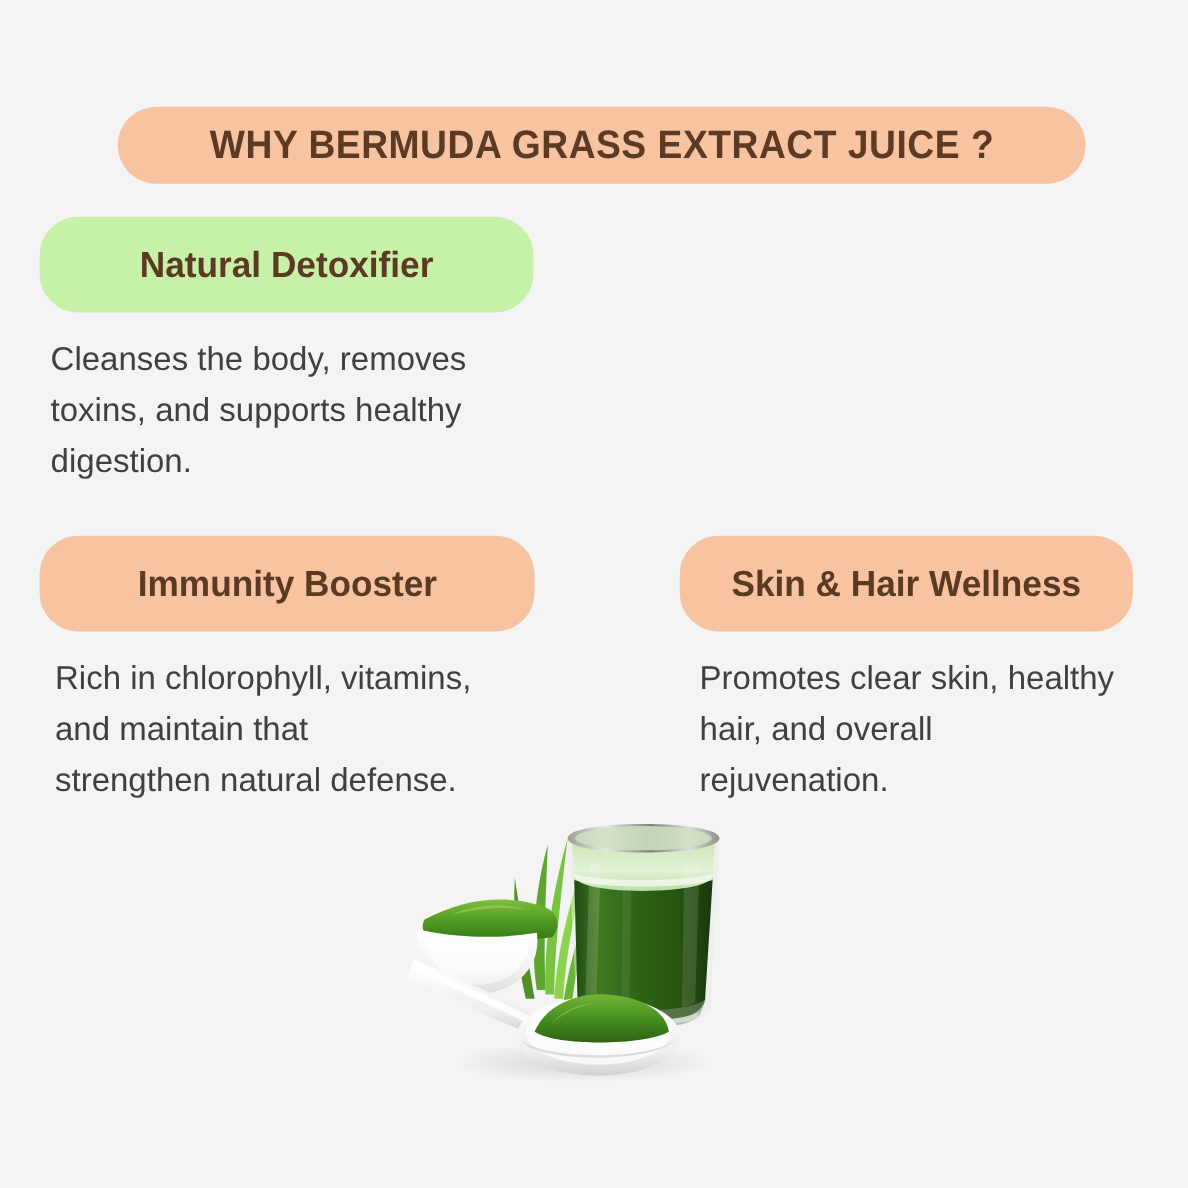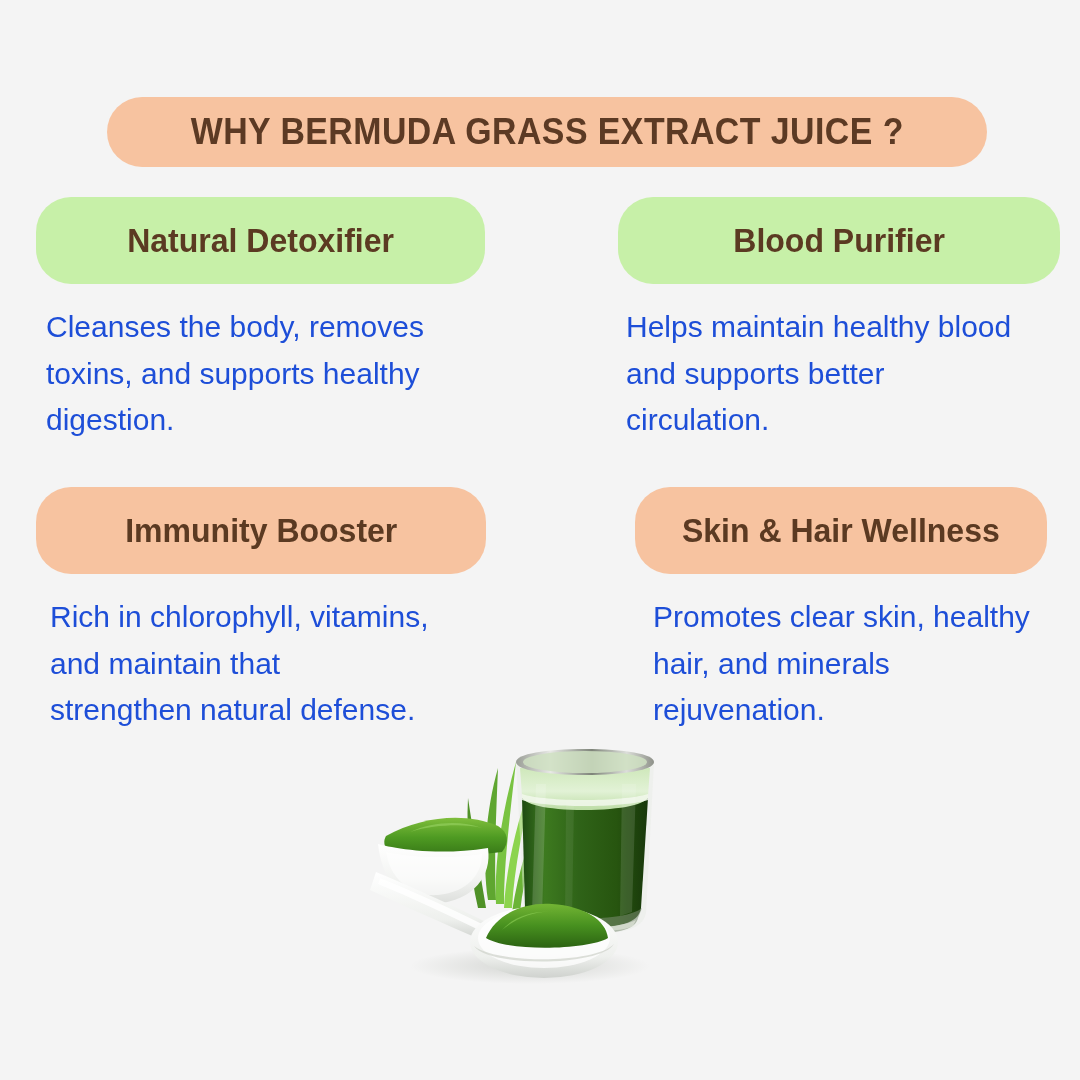--- a/index.html
+++ b/index.html
@@ -69,36 +69,36 @@
     white-space: nowrap;
     transform: scaleX(0.97);
   }
 
   .card-body {
     margin-top: 20px;
     font-family: "Liberation Sans", sans-serif;
     font-size: 30px;
     font-weight: normal;
     line-height: 1.55;
-    color: #1d4ed8;
+    color: #404040;
     white-space: pre-line;
   }
 
   
   #card-detox      { left: 36px;  top: 197px; width: 449px; }
   #card-detox .card-body  { margin-left: 10px; }
 
   #card-blood      { left: 618px; top: 197px; width: 462px; }
   #card-blood .card-pill  { width: 442px; }
   #card-blood .card-body  { margin-left: 8px; }
 
   #card-immunity   { left: 36px;  top: 487px; width: 450px; }
   #card-immunity .card-body { margin-left: 14px; }
 
-  #card-skin       { left: 635px; top: 487px; width: 412px; }
+  #card-skin       { left: 618px; top: 487px; width: 412px; }
   #card-skin .card-body   { margin-left: 18px; }
 
   
   #product-photo {
     position: absolute;
     left: 370px;
     top: 740px;
     width: 310px;
     height: 250px;
   }
@@ -115,44 +115,36 @@
 
   <div class="card" id="card-detox">
     <div class="card-pill pill-green">
       <span class="card-title">Natural Detoxifier</span>
     </div>
     <div class="card-body">Cleanses the body, removes
 toxins, and supports healthy
 digestion.</div>
   </div>
 
-  <div class="card" id="card-blood">
-    <div class="card-pill pill-green">
-      <span class="card-title">Blood Purifier</span>
-    </div>
-    <div class="card-body">Helps maintain healthy blood
-and supports better
-circulation.</div>
-  </div>
 
   <div class="card" id="card-immunity">
     <div class="card-pill pill-peach">
       <span class="card-title">Immunity Booster</span>
     </div>
     <div class="card-body">Rich in chlorophyll, vitamins,
 and maintain that
 strengthen natural defense.</div>
   </div>
 
   <div class="card" id="card-skin">
     <div class="card-pill pill-peach">
       <span class="card-title">Skin &amp; Hair Wellness</span>
     </div>
     <div class="card-body">Promotes clear skin, healthy
-hair, and minerals
+hair, and overall
 rejuvenation.</div>
   </div>
 
   <div id="product-photo">
     <svg width="310" height="250" viewBox="0 0 310 250" xmlns="http://www.w3.org/2000/svg">
       <defs>
         <linearGradient id="juiceGrad" x1="0" y1="0" x2="1" y2="0">
           <stop offset="0%" stop-color="#1e4a12"></stop>
           <stop offset="18%" stop-color="#3d7a1f"></stop>
           <stop offset="45%" stop-color="#2f6318"></stop>

